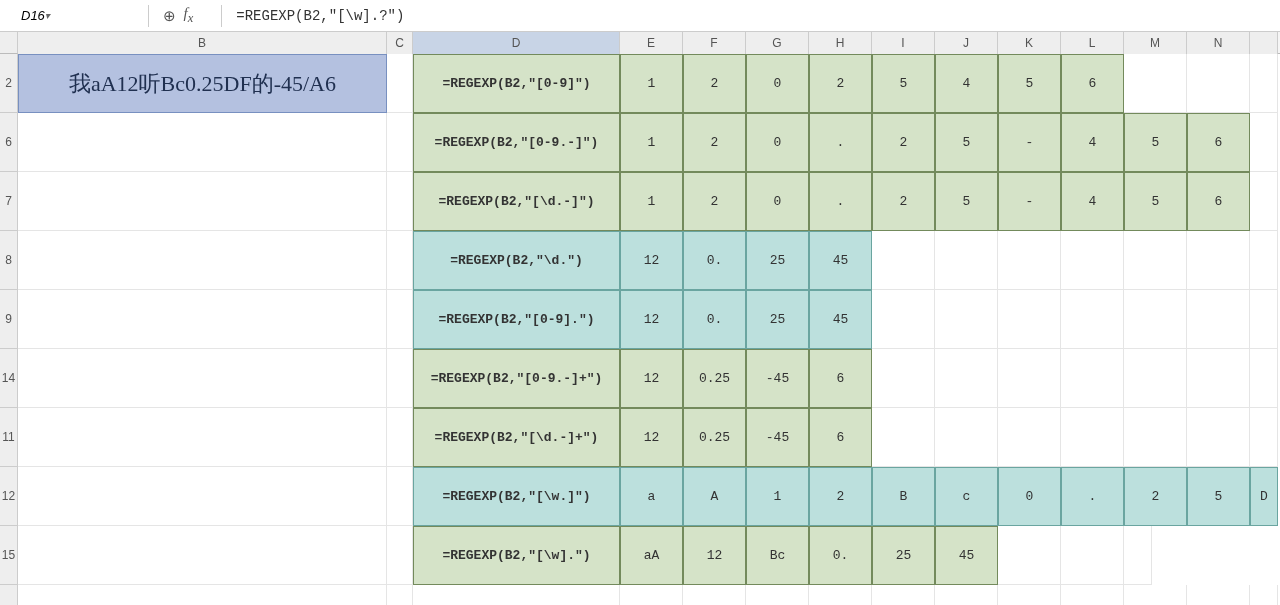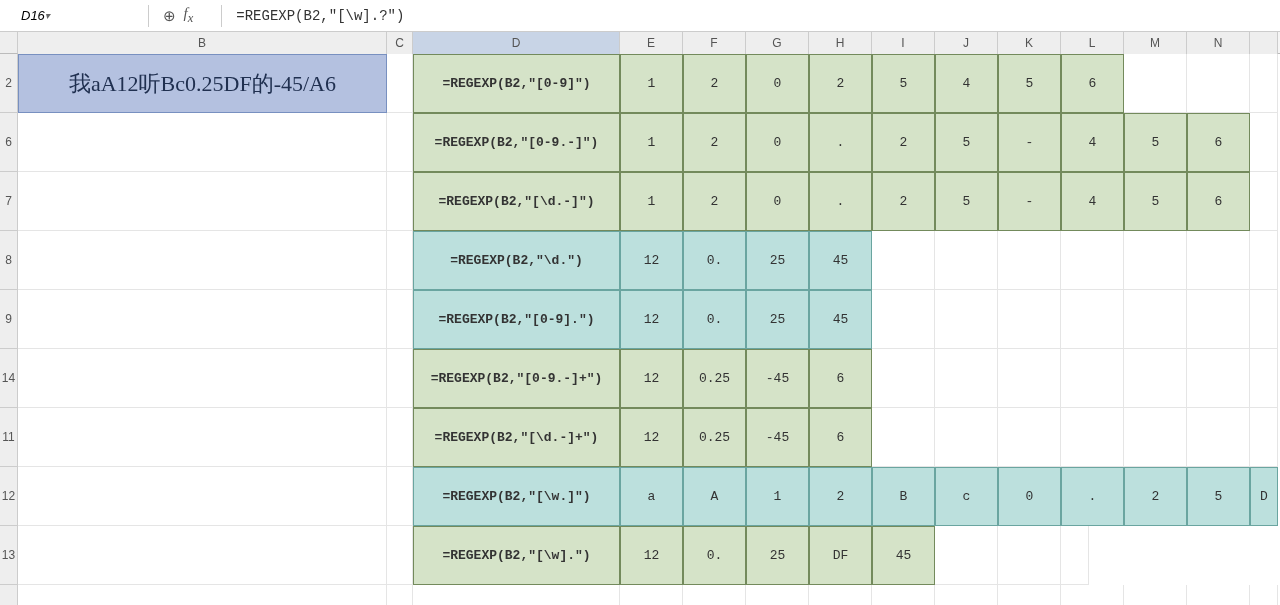--- a/index.html
+++ b/index.html
@@ -71,21 +71,21 @@
   <div class="body">
     <div class="row-headers">
         <div class="row-header" style="height: 59px;">2</div>
         <div class="row-header" style="height: 59px;">6</div>
         <div class="row-header" style="height: 59px;">7</div>
         <div class="row-header" style="height: 59px;">8</div>
         <div class="row-header" style="height: 59px;">9</div>
         <div class="row-header" style="height: 59px;">14</div>
         <div class="row-header" style="height: 59px;">11</div>
         <div class="row-header" style="height: 59px;">12</div>
-        <div class="row-header" style="height: 59px;">13</div>
+        <div class="row-header" style="height: 59px;">15</div>
         <div class="row-header" style="height: 59px;"></div>
       </div>
     <div class="cells">
         <div class="row" style="height: 59px;">
           <div class="input-cell" style="width: 369px; height: 59px;">我aA12听Bc0.25DF的-45/A6</div>
           <div class="cell" style="width: 26px; height: 59px;"></div>
           <div class="fcell green " style="width: 207px; height: 59px;">=REGEXP(B2,"[0-9]")</div>
           <div class="dcell green " style="width: 63px; height: 59px;">1</div>
           <div class="dcell green " style="width: 63px; height: 59px;">2</div>
           <div class="dcell green " style="width: 63px; height: 59px;">0</div>
@@ -207,24 +207,25 @@
           <div class="dcell cyan cyan-b" style="width: 63px; height: 59px;">0</div>
           <div class="dcell cyan cyan-b" style="width: 63px; height: 59px;">.</div>
           <div class="dcell cyan cyan-b" style="width: 63px; height: 59px;">2</div>
           <div class="dcell cyan cyan-b" style="width: 63px; height: 59px;">5</div>
           <div class="dcell cyan cyan-b" style="width: 28px; height: 59px;">D</div>
         </div>
         <div class="row" style="height: 59px;">
           <div class="cell" style="width: 369px; height: 59px;"></div>
           <div class="cell" style="width: 26px; height: 59px;"></div>
           <div class="fcell green " style="width: 207px; height: 59px;">=REGEXP(B2,"[\w].")</div>
+          <div class="dcell green " style="width: 63px; height: 59px;">aA</div>
           <div class="dcell green " style="width: 63px; height: 59px;">12</div>
+          <div class="dcell green " style="width: 63px; height: 59px;">Bc</div>
           <div class="dcell green " style="width: 63px; height: 59px;">0.</div>
           <div class="dcell green " style="width: 63px; height: 59px;">25</div>
-          <div class="dcell green " style="width: 63px; height: 59px;">DF</div>
           <div class="dcell green " style="width: 63px; height: 59px;">45</div>
           <div class="cell" style="width: 63px; height: 59px;"></div>
           <div class="cell" style="width: 63px; height: 59px;"></div>
           <div class="cell" style="width: 28px; height: 59px;"></div>
         </div>
         <div class="row" style="height: 59px;">
           <div class="cell" style="width: 369px; height: 59px;"></div>
           <div class="cell" style="width: 26px; height: 59px;"></div>
           <div class="cell" style="width: 207px; height: 59px;"></div>
           <div class="cell" style="width: 63px; height: 59px;"></div>

